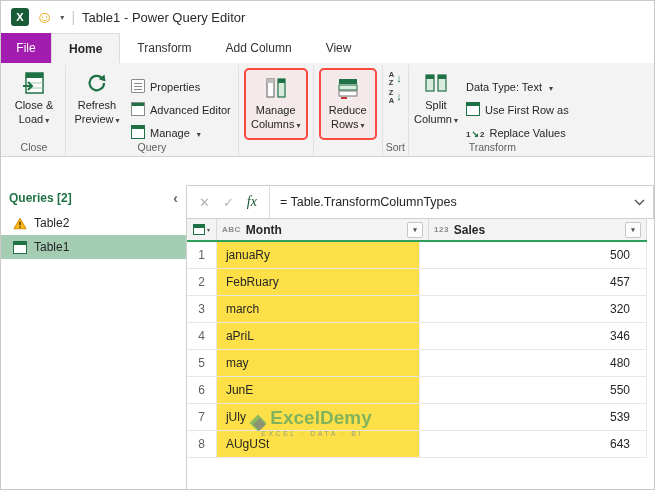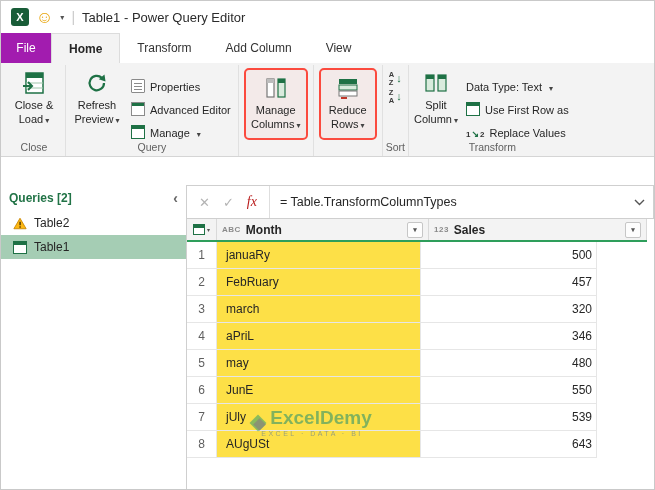--- a/index.html
+++ b/index.html
@@ -63,41 +63,41 @@
   .tbl-ic { width:14px; height:13px; background:#fff; border:1px solid #1E7145; flex:none; }
   .tbl-ic:before { content:""; display:block; height:3px; background:#1E7145; }
 
   .rightcol { flex:1; display:flex; flex-direction:column; min-width:0; }
 
   
   .fbar { height:34px; border:1px solid #cfcfcf; border-left:none; display:flex; align-items:center; background:#fff; flex:none; }
   .fbtns { display:flex; align-items:center; gap:13px; padding:0 12px; height:100%; border-right:1px solid #dedede; }
   .fx-x { color:#b3b3b3; font-size:13px; }
   .fx-check { color:#b3b3b3; font-size:13px; }
-  .fx-fx { font-family:"Liberation Serif", serif; font-style:italic; font-size:14px; color:#b91c1c; }
+  .fx-fx { font-family:"Liberation Serif", serif; font-style:italic; font-size:14px; color:#14532d; }
   .ftext { flex:1; padding:0 10px; font-size:12.5px; color:#262626; white-space:nowrap; overflow:hidden; }
   .fexpand { width:28px; display:flex; align-items:center; justify-content:center; height:100%; }
 
   
   .gridwrap { flex:1; position:relative; background:#fff; overflow:hidden; }
   .gridtable { width:460px; }
   .ghead { display:flex; height:23px; border-bottom:2px solid #2E9E5B; background:#f3f3f3; }
   .corner { width:30px; border-right:1px solid #d9d9d9; display:flex; align-items:center; justify-content:center; gap:2px; background:#f3f3f3; }
   .corner .tbl-ic { width:12px; height:11px; }
   .hcell { display:flex; align-items:center; gap:5px; padding:0 5px; border-right:1px solid #d9d9d9; font-weight:bold; color:#262626; }
   .hcell .ctype { font-size:8px; color:#8a8a8a; letter-spacing:.5px; font-weight:bold; }
   .h-month { width:212px; }
   .h-sales { width:218px; }
   .filterbtn { margin-left:auto; width:16px; height:16px; border:1px solid #c6c6c6; background:#fdfdfd; border-radius:2px;
                display:flex; align-items:center; justify-content:center; font-size:7px; color:#555; }
   .grow { display:flex; height:27px; }
   .rnum { width:30px; border-right:1px solid #e6e6e6; border-bottom:1px solid #e6e6e6; display:flex; align-items:center; justify-content:center; color:#5f5f5f; font-size:12px; background:#fff; }
   .cell { border-right:1px solid #e6e6e6; border-bottom:1px solid #e6e6e6; display:flex; align-items:center; padding:0 9px; font-size:12px; color:#262626; }
   .c-month { width:204px; background:#fde047; }
-  .c-sales { width:176px; justify-content:flex-end; padding-right:4px; }
+  .c-sales { width:227px; justify-content:flex-end; padding-right:16px; }
 
   
   .watermark { position:absolute; left:30px; top:188px; width:190px; text-align:center; opacity:.55; pointer-events:none; }
   .wm-row { display:flex; align-items:flex-end; justify-content:center; gap:6px; }
   .wm-logo { width:12px; height:12px; position:relative; flex:none; }
   .wm-logo:before { content:""; position:absolute; inset:0; background:#2F9E6E; transform:rotate(45deg); }
   .wm-logo:after { content:""; position:absolute; inset:3px 0 0 3px; background:#2F5597; transform:rotate(45deg); }
   .wm-brand { font-size:19px; font-weight:bold; color:#1E8E6E; }
   .wm-tag { font-size:7px; letter-spacing:2.5px; color:#4a6fa0; margin-top:1px; }
 </style>

